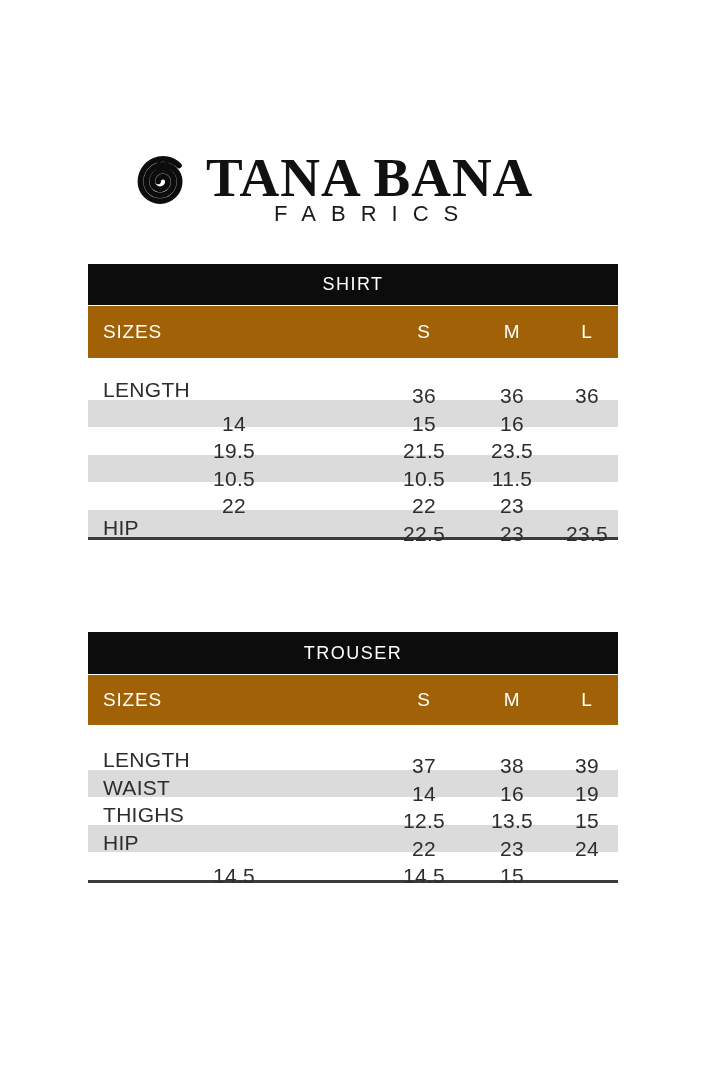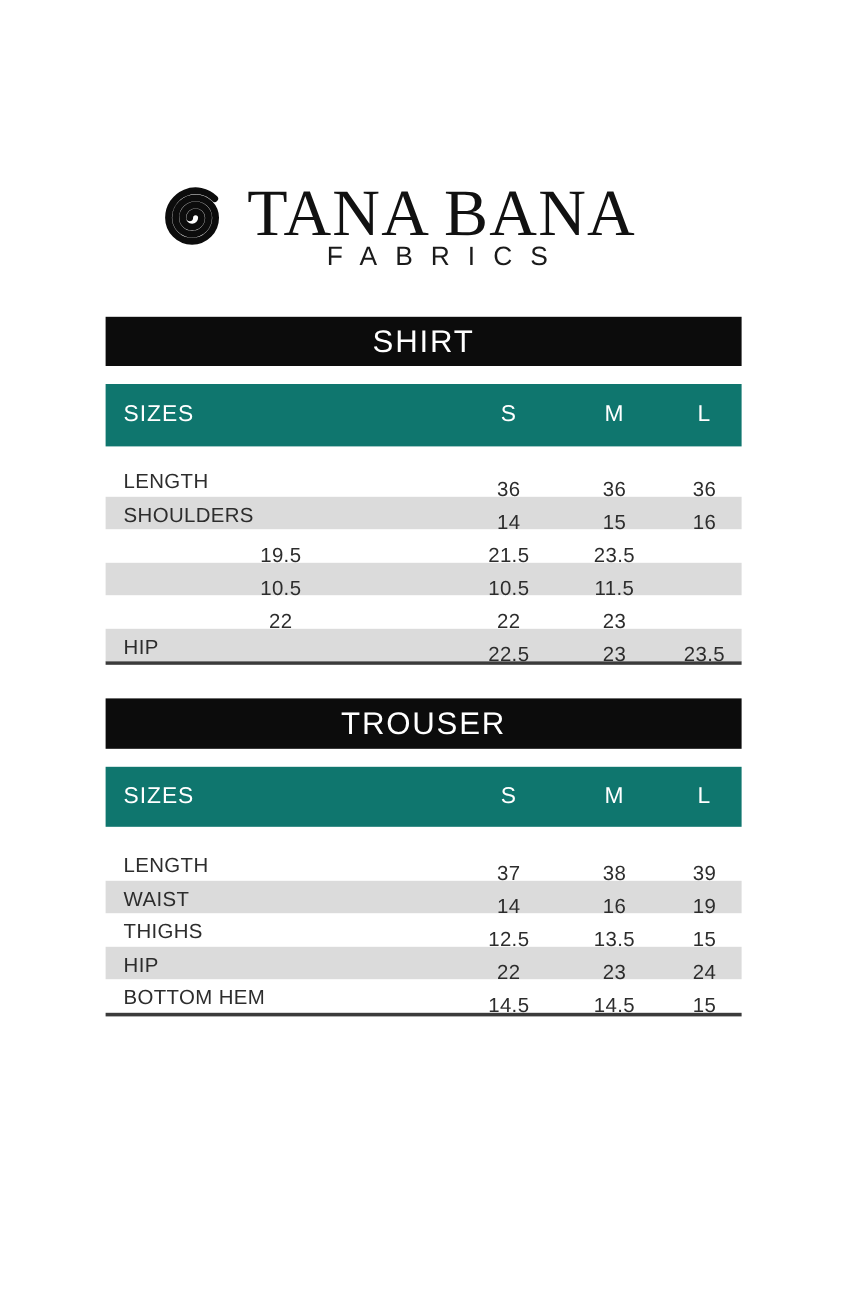--- a/index.html
+++ b/index.html
@@ -33,79 +33,80 @@
     flex: 0 0 auto;
   }
   .brand-text { display: inline-block; }
   .brand-name {
     font-family: "Liberation Serif", serif;
     font-size: 55px;
     line-height: 1;
     letter-spacing: 1px;
     color: #111111;
     white-space: nowrap;
+    font-weight: bold;
   }
   .brand-sub {
     font-family: "Liberation Sans", sans-serif;
     font-size: 22px;
     line-height: 1;
     letter-spacing: 15px;
     text-indent: 8px;
     color: #1a1a1a;
     text-align: center;
     margin-top: -2px;
   }
 
   
   .size-table {
     position: absolute;
     left: 88px;
     width: 530px;
   }
   .size-table.shirt   { top: 264px; }
-  .size-table.trouser { top: 582px; }
+  .size-table.trouser { top: 632px; }
 
   .title-bar {
     background: #0c0c0c;
     color: #ffffff;
     display: flex;
     align-items: center;
     justify-content: center;
-    font-size: 26px;
+    font-size: 18px;
     letter-spacing: 1.5px;
     height: 41px;
   }
   .trouser .title-bar { height: 42px; }
 
   .sizes-bar {
-    background: #0f766e;
+    background: #a16207;
     color: #ffffff;
     display: grid;
     grid-template-columns: 1fr 88px 88px 62px;
     align-items: center;
     height: 52px;
-    margin-top: 15px;
+    margin-top: 1px;
     font-size: 19px;
     letter-spacing: 0.8px;
   }
   .trouser .sizes-bar { height: 50px; }
   .sizes-bar .hdr-label { padding-left: 15px; }
   .sizes-bar .hdr-col   { text-align: center; }
 
   .rows {
     margin-top: 14px;
     border-bottom: 3px solid #3b3b3b;
   }
   .trouser .rows { margin-top: 17px; }
   .row {
     display: grid;
     grid-template-columns: 1fr 88px 88px 62px;
     align-items: center;
     height: 27.5px;
-    font-size: 17px;
+    font-size: 21px;
     letter-spacing: 0.3px;
     color: #2d2d2d;
   }
   .row:nth-child(even) { background: #dbdbdb; }
   .row .lbl { padding-left: 15px; }
   .row .val { text-align: center; margin-top: 12px; }
 </style>
 </head>
 <body>
 
@@ -137,21 +138,20 @@
       <span class="hdr-col">L</span>
     </div>
     <div class="rows">
       <div class="row">
         <span class="lbl">LENGTH</span>
         <span class="val">36</span>
         <span class="val">36</span>
         <span class="val">36</span>
       </div>
       <div class="row">
-        <span class="lbl">SHOULDERS</span>
         <span class="val">14</span>
         <span class="val">15</span>
         <span class="val">16</span>
       </div>
       <div class="row">
         <span class="val">19.5</span>
         <span class="val">21.5</span>
         <span class="val">23.5</span>
       </div>
       <div class="row">
@@ -200,21 +200,20 @@
         <span class="val">13.5</span>
         <span class="val">15</span>
       </div>
       <div class="row">
         <span class="lbl">HIP</span>
         <span class="val">22</span>
         <span class="val">23</span>
         <span class="val">24</span>
       </div>
       <div class="row">
-        <span class="lbl">BOTTOM HEM</span>
         <span class="val">14.5</span>
         <span class="val">14.5</span>
         <span class="val">15</span>
       </div>
     </div>
   </section>
 
 </div>
 
 </body></html>

